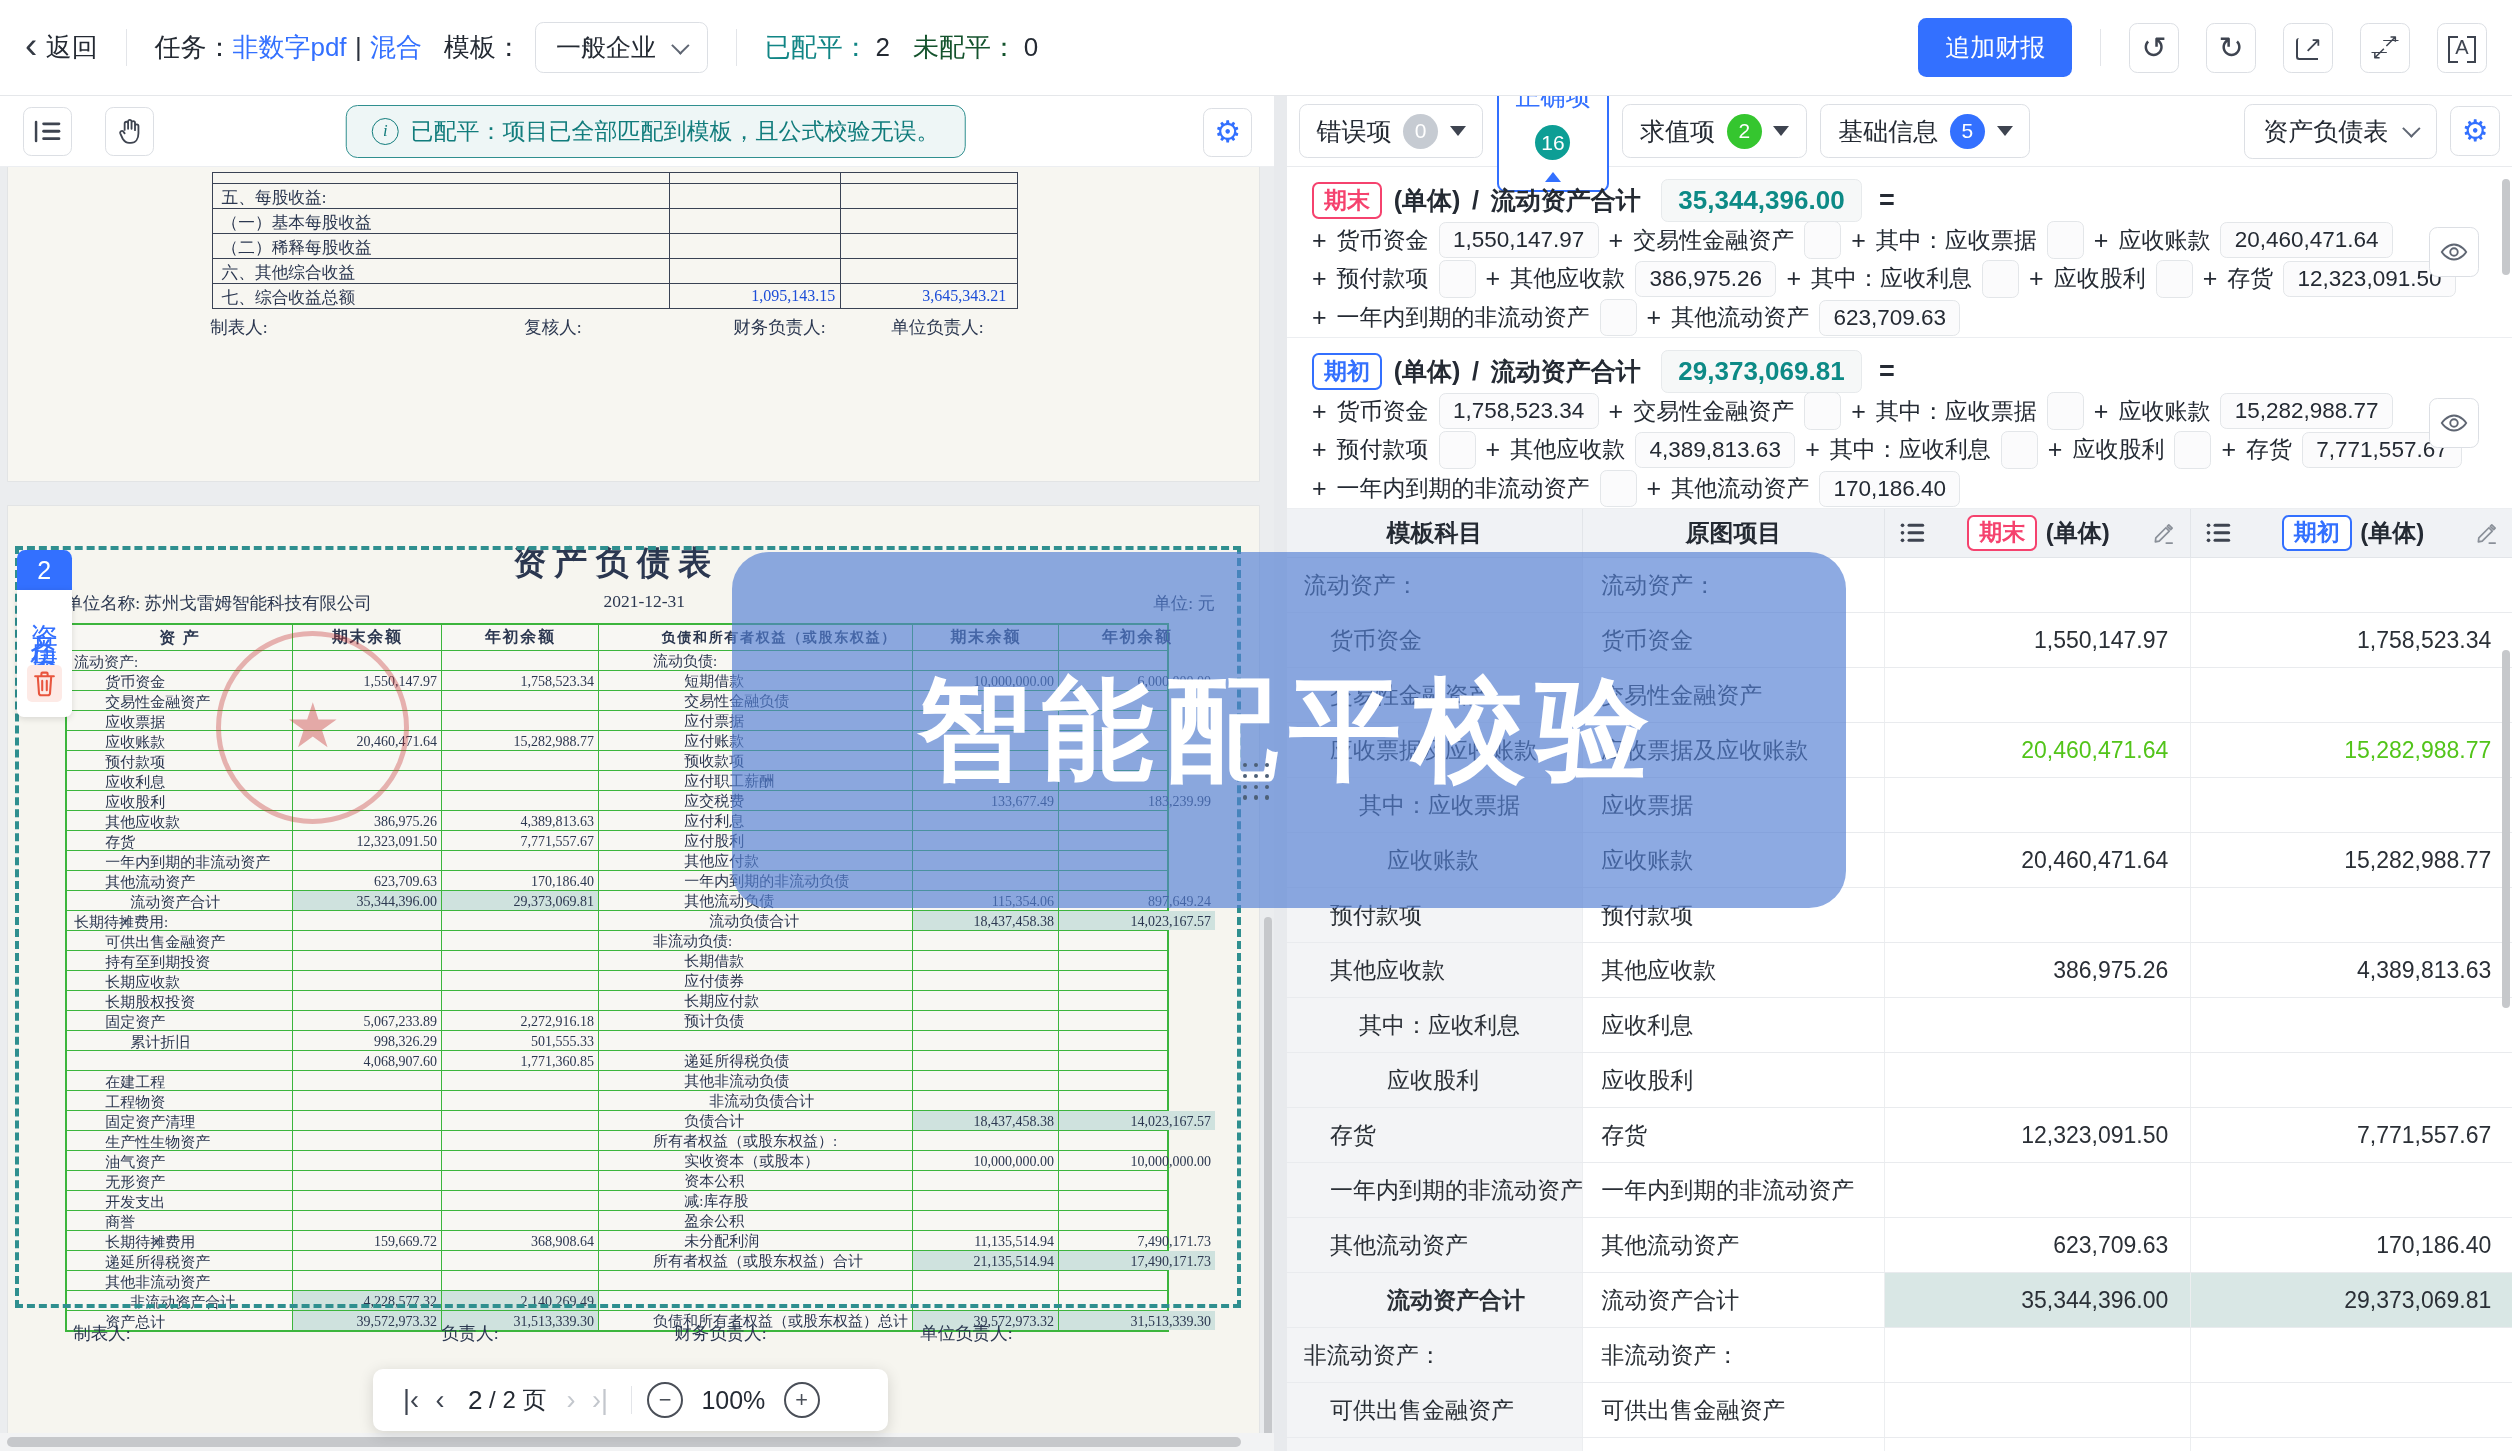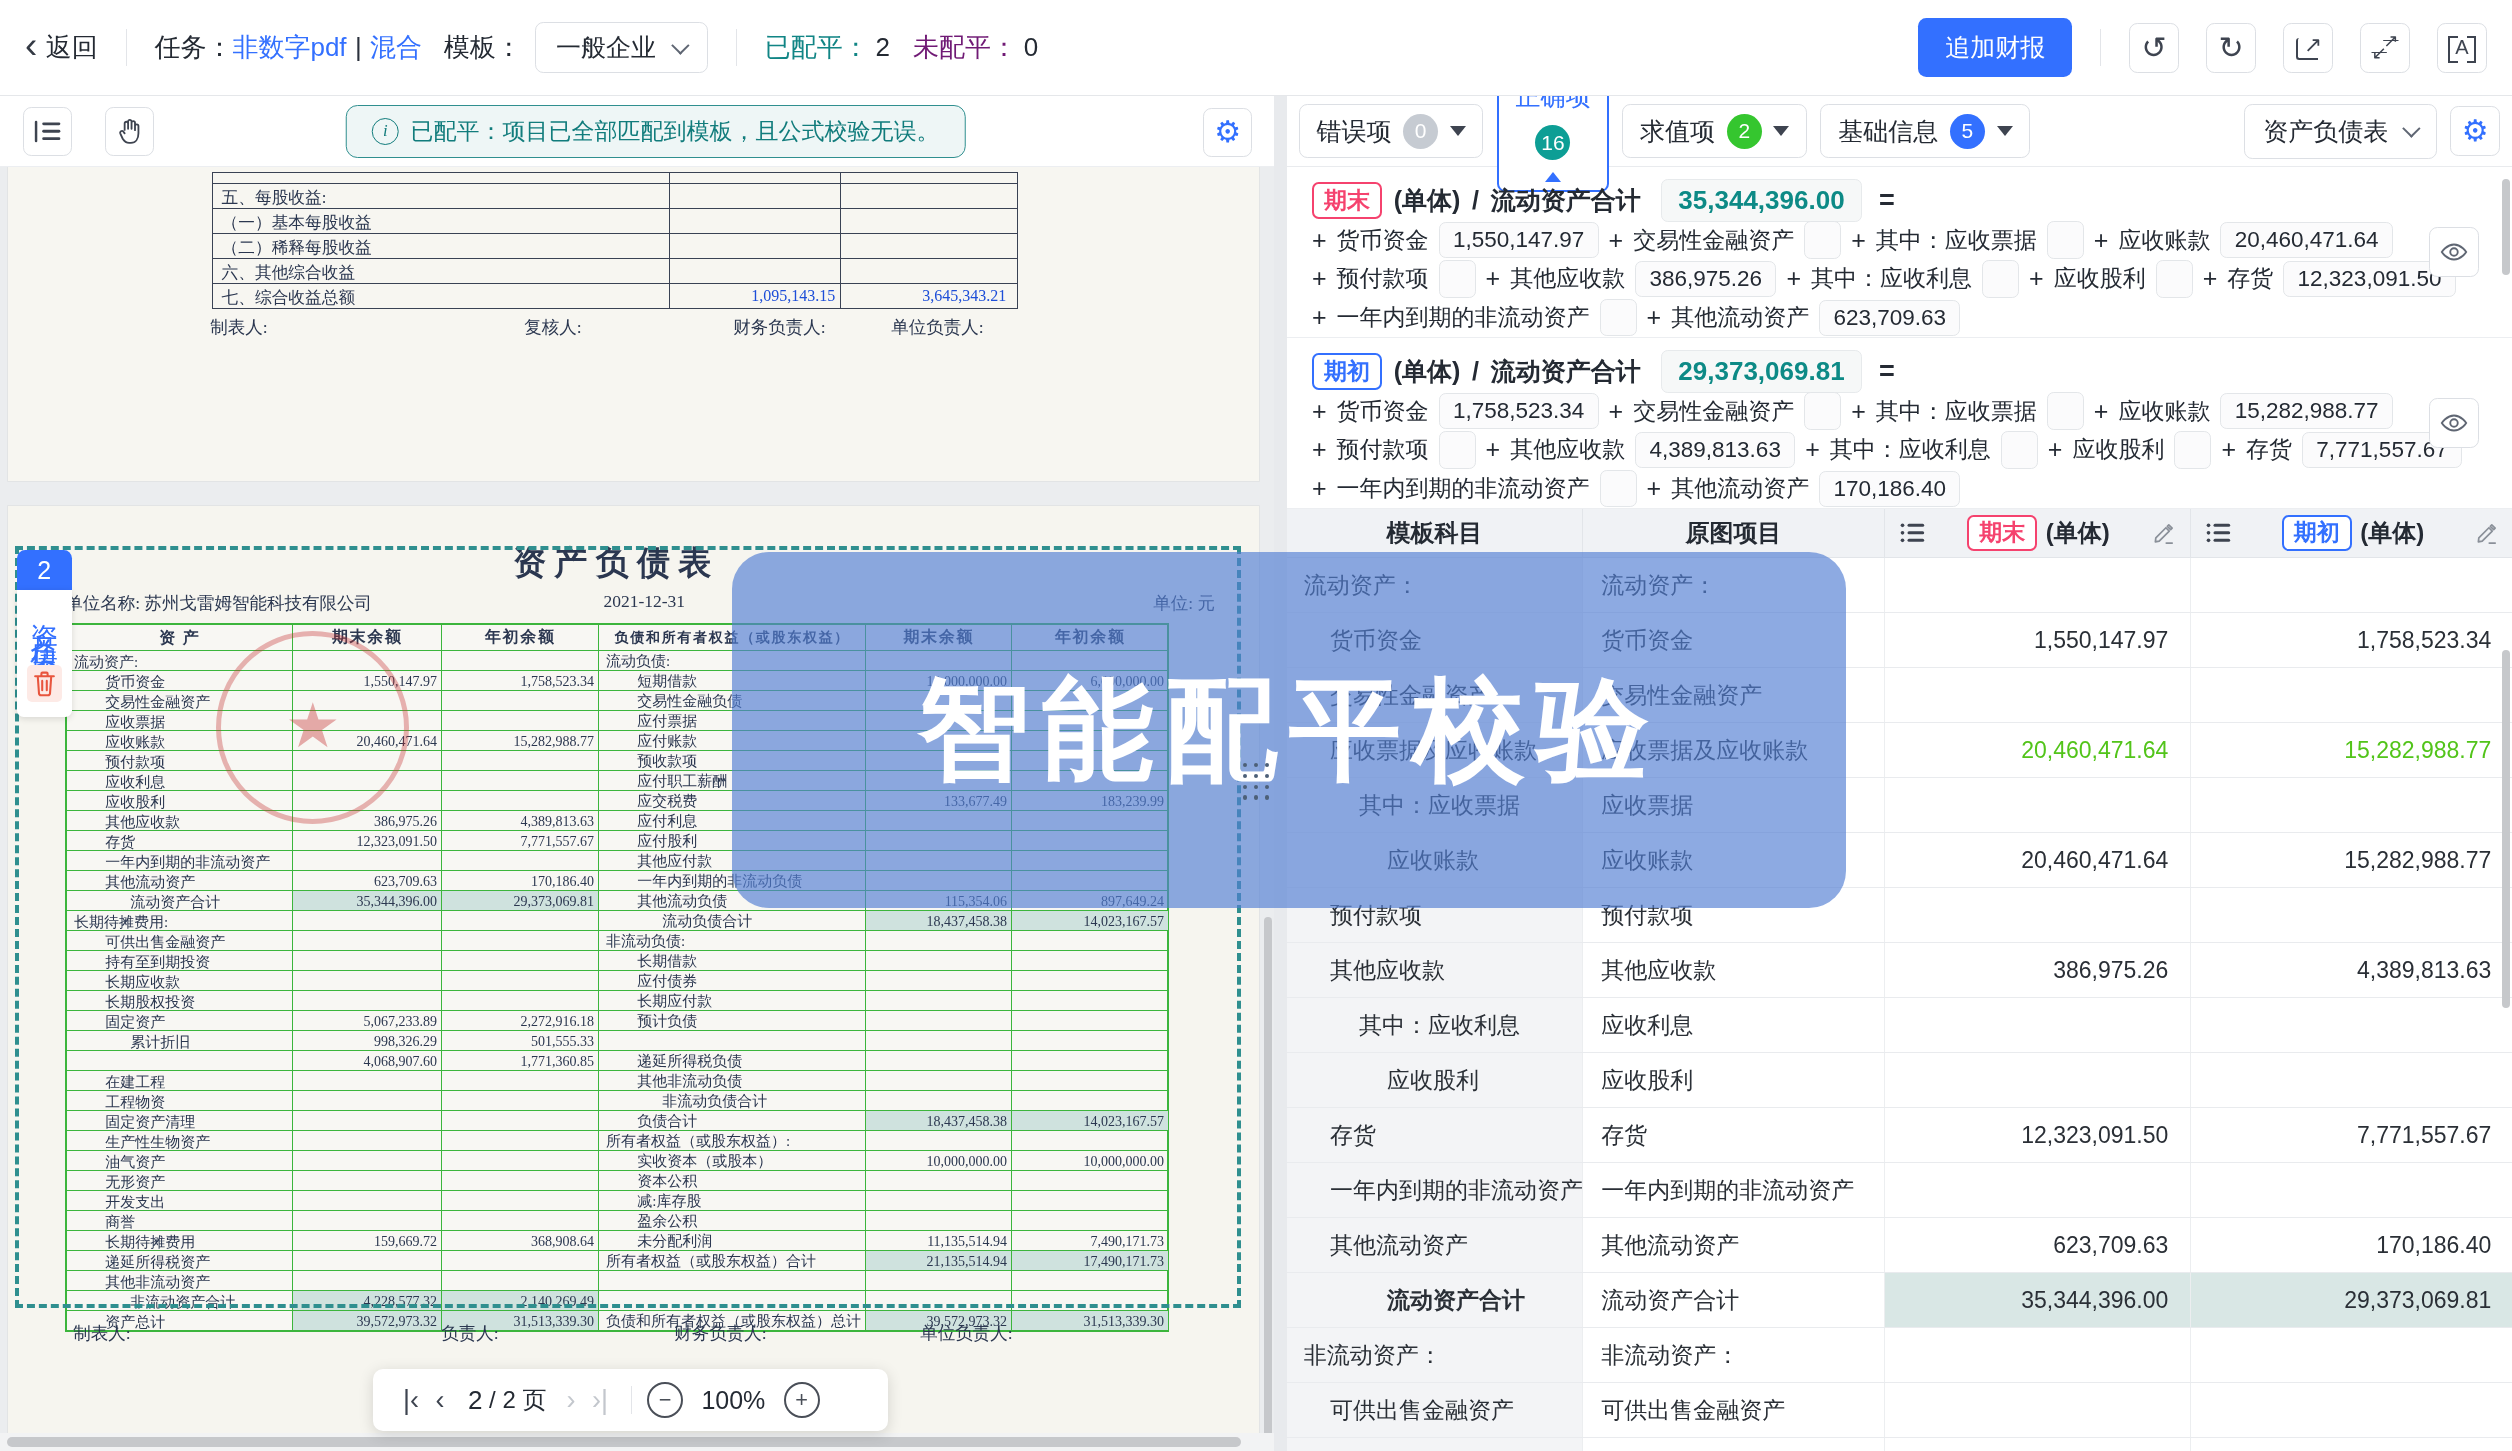--- a/index.html
+++ b/index.html
@@ -9,21 +9,21 @@
   .hdr{position:absolute;left:0;top:0;width:2512px;height:96px;background:#fff;border-bottom:0.8px solid #e5e7ea;display:flex;align-items:center;box-sizing:border-box;padding:0 25px;z-index:20;}
   .hdr .back{display:flex;align-items:center;gap:8.3px;font-size:26px;color:#242a33;cursor:pointer;}
   .hdr .back .chv{font-size:37px;line-height:1;color:#343a44;margin-top:-5px;}
   .vdiv{width:0.8px;height:37px;background:#e3e5e9;margin:0 28px;}
   .hlabel{font-size:26px;color:#242a33;}
   .hlink{font-size:26px;color:#3370ff;}
   .hsep{color:#2b313c;margin:0 8.3px;font-size:26px;}
   .select-box{display:inline-flex;align-items:center;gap:18.3px;border:1.7px solid #dcdfe4;border-radius:8.3px;padding:8.3px 20px;font-size:25px;color:#242a33;margin-left:13.3px;background:#fff;cursor:pointer;}
   .chev{width:10.8px;height:10.8px;border-right:2.5px solid #5f6673;border-bottom:2.5px solid #5f6673;transform:rotate(45deg);margin-top:-5px;}
   .teal{color:#118585;}
-  .gray{color:#701a75;}
+  .gray{color:#14532d;}
   .hnum{color:#242a33;margin-left:6.7px;font-size:26px;}
   .hdr-right{margin-left:auto;display:flex;align-items:center;}
   .btn-primary{background:#3370ff;color:#fff;font-size:25px;border:none;border-radius:8.3px;padding:13.3px 27px;cursor:pointer;}
   .icon-btn{width:48px;height:48px;border:1.7px solid #dcdfe4;border-radius:8.3px;background:#fff;display:inline-flex;align-items:center;justify-content:center;margin-left:27px;cursor:pointer;font-size:28px;color:#3e4450;position:relative;}
   .icon-btn .g{font-size:30px;line-height:1;color:#3e4450;}
   .exp-ic{position:relative;width:25px;height:25px;}
   .exp-ic i{position:absolute;left:0;bottom:0;width:20px;height:20px;border:2.5px solid #3e4450;border-top:none;border-right:none;border-radius:3.3px 0 0 3.3px;}
   .exp-ic s{position:absolute;right:-1.7px;top:-3.3px;font-size:21.7px;color:#3e4450;text-decoration:none;font-style:normal;}
   .fs-ic{position:relative;width:27px;height:27px;}
   .fs-ic s{position:absolute;font-size:18.3px;color:#3e4450;font-style:normal;line-height:1;}
@@ -65,21 +65,21 @@
   .p2info .unit{position:absolute;right:8.3px;}
   .p2tab{position:absolute;left:57px;top:117px;width:1100px;border:2.5px solid #3cb53c;background:rgba(255,255,255,.25);}
   .hrow,.drow{display:flex;}
   .hrow{height:25px;border-bottom:1.7px solid #3cb53c;}
   .drow{height:19px;border-bottom:1.7px solid #3cb53c;}
   .drow:last-child{border-bottom:none;}
   .dc{box-sizing:border-box;border-right:1.7px solid #3cb53c;overflow:hidden;white-space:nowrap;font-family:"Liberation Serif",serif;color:#2b3750;}
   .dc:last-child{border-right:none;}
   .c-l{flex:0 0 226px;font-size:15px;padding-top:2px;}
   .c-v1{flex:0 0 149px;} .c-v2{flex:0 0 157px;} .c-v3{flex:0 0 146px;} .c-v4{flex:0 0 156px;}
-  .c-r{flex:0 0 267px;font-size:15px;padding-top:0.8px;}
+  .c-r{flex:0 0 267px;font-size:15px;padding-top:0.8px;margin-left:47px;}
   .dval{font-size:14px;text-align:right;padding:2.5px 4.2px 0 0;}
   .dval.hl{background:#cfe2de;}
   .hrow .hc{display:flex;align-items:center;justify-content:center;font-size:16px;font-weight:700;letter-spacing:1.7px;}
   .ind0{padding-left:6.7px;} .ind1{padding-left:38px;} .ind2{padding-left:63px;}
   .p2foot{position:absolute;left:0;top:815px;width:100%;height:25px;}
   .p2foot .f0{left:65px;} .p2foot .f1{left:433px;} .p2foot .f2{left:666px;} .p2foot .f3{left:912px;}
 
   .stamp{position:absolute;left:208px;top:125px;width:183px;height:183px;border:5px solid rgba(197,52,52,.45);border-radius:50%;opacity:.8;z-index:3;}
   .stamp .star{position:absolute;left:50%;top:50%;transform:translate(-50%,-54%);font-size:62px;color:rgba(197,52,52,.5);}
 

